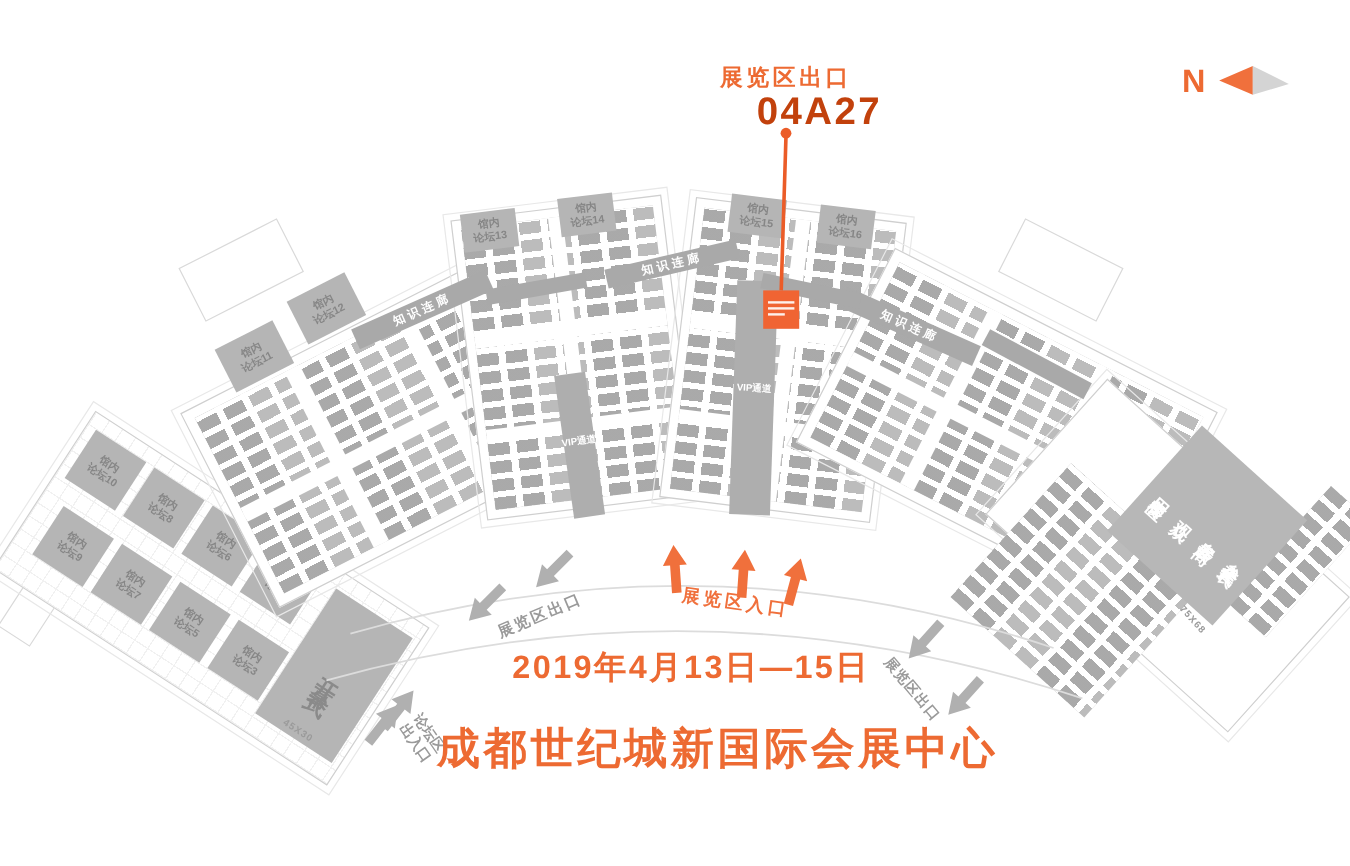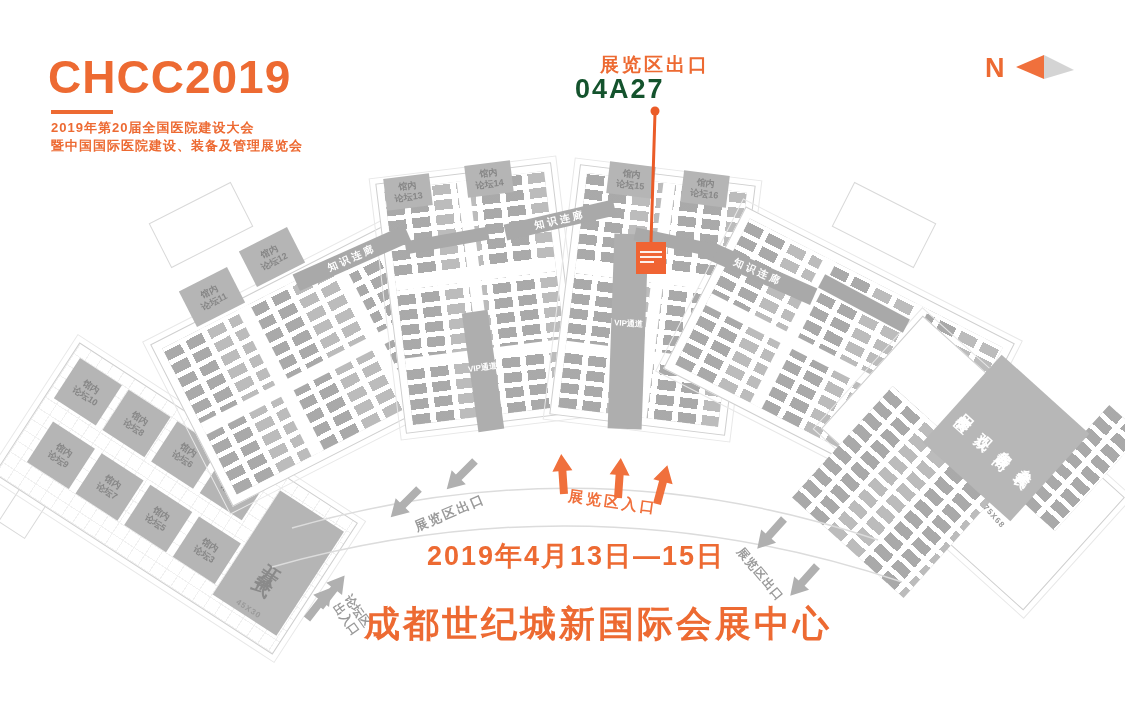--- a/index.html
+++ b/index.html
@@ -5,21 +5,21 @@
   html,body{margin:0;padding:0;background:#ffffff;}
   #stage{position:relative;width:1125px;height:722px;background:#fff;overflow:hidden;
          font-family:"Liberation Sans","DejaVu Sans",sans-serif;}
   .abs{position:absolute;}
   
   .logo{font-size:46px;font-weight:bold;letter-spacing:1px;color:#ED6A32;}
   .logo-bar{background:#ED6A32;}
   .sub{font-size:13px;font-weight:bold;color:#ED6A32;letter-spacing:1px;line-height:18px;}
   
   .co-title{font-size:19px;font-weight:bold;color:#ED6A32;letter-spacing:3px;text-align:center;}
-  .co-num{font-size:27px;font-weight:bold;color:#14532d;letter-spacing:2px;text-align:left;}
+  .co-num{font-size:32px;font-weight:bold;color:#c2410c;letter-spacing:2px;text-align:right;}
   
   .f-date{font-size:27px;font-weight:bold;color:#ED6A32;letter-spacing:2px;text-align:center;}
   .f-venue{font-size:36px;font-weight:bold;color:#ED6A32;letter-spacing:3px;text-align:right;}
   
   .hall{position:absolute;background:#fff;border:1px solid #cfcfcf;outline:1px solid #e8e8e8;outline-offset:5px;}
   .floorgrid{background-image:
      repeating-linear-gradient(90deg,#f1f1f1 0 1px,transparent 1px 13px),
      repeating-linear-gradient(0deg,#f1f1f1 0 1px,transparent 1px 13px);}
   .grid{position:absolute;background-color:#bcbcbc;background-image:
      repeating-linear-gradient(90deg,transparent 0 18px,#fff 18px 24px),
@@ -36,26 +36,20 @@
   .vip{position:absolute;color:#ffffff;font-size:8px;font-weight:bold;white-space:nowrap;}
   .booth-hl{position:absolute;background:#F06433;}
   .booth-hl i{display:block;background:rgba(255,255,255,.9);height:2px;margin:3px 4px 0 4px;}
   svg{position:absolute;left:0;top:0;}
 </style>
 </head>
 <body>
 
 <div id="stage">
 
-  <div class="abs" style="left:48px;top:50px;">
-    <div class="logo">CHCC2019</div>
-    <div class="logo-bar" style="width:62px;height:4px;margin:6px 0 0 3px;"></div>
-    <div class="sub" style="margin:5px 0 0 3px;">2019年第20届全国医院建设大会</div>
-    <div class="sub" style="margin:0 0 0 3px;">暨中国国际医院建设、装备及管理展览会</div>
-  </div>
 
   <div class="abs co-title" style="left:575px;top:52px;width:160px;">展览区出口</div>
   <div class="abs co-num" style="left:575px;top:74px;width:160px;">04A27</div>
 
   <div class="abs" style="left:985px;top:53px;font-size:27px;font-weight:bold;color:#ED6A32;">N</div>
 
   <div class="outlined" style="left:155px;top:200px;width:90px;height:48px;transform:rotate(-27deg);"></div>
   <div class="outlined" style="left:838px;top:200px;width:90px;height:48px;transform:rotate(27deg);"></div>
   <div class="outlined" style="left:28px;top:420px;width:30px;height:118px;transform:rotate(33deg);"></div>
 

